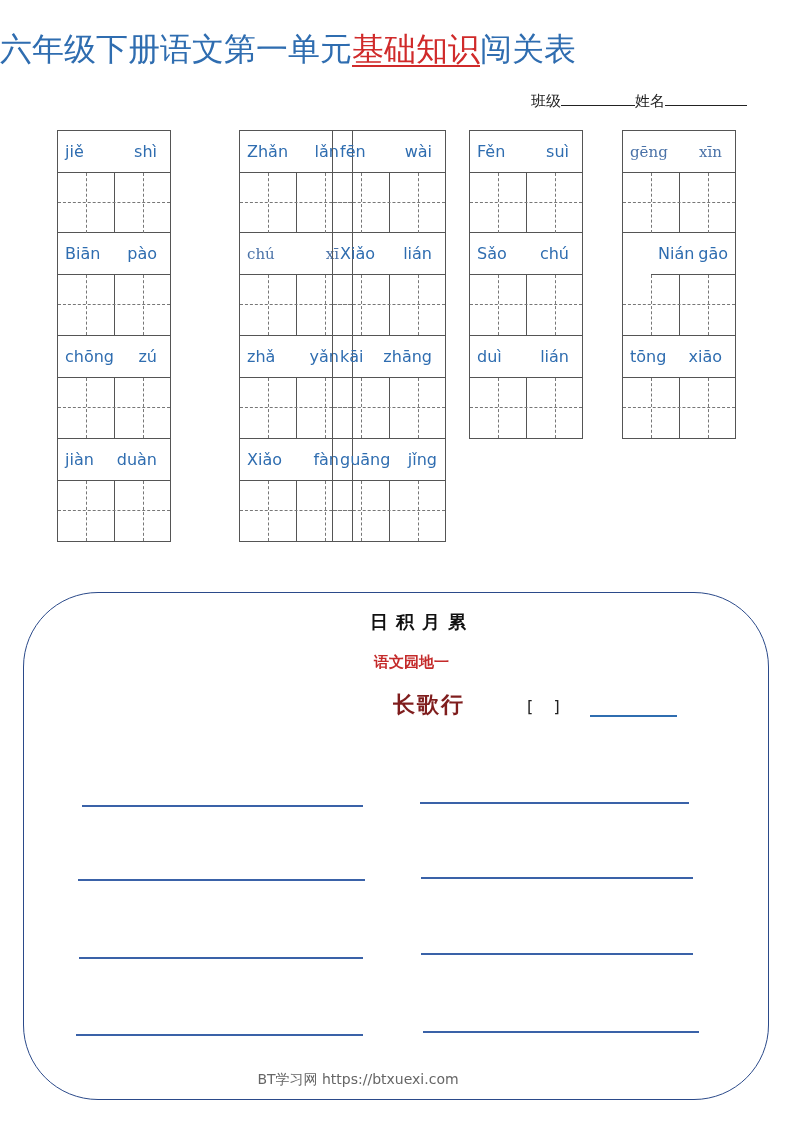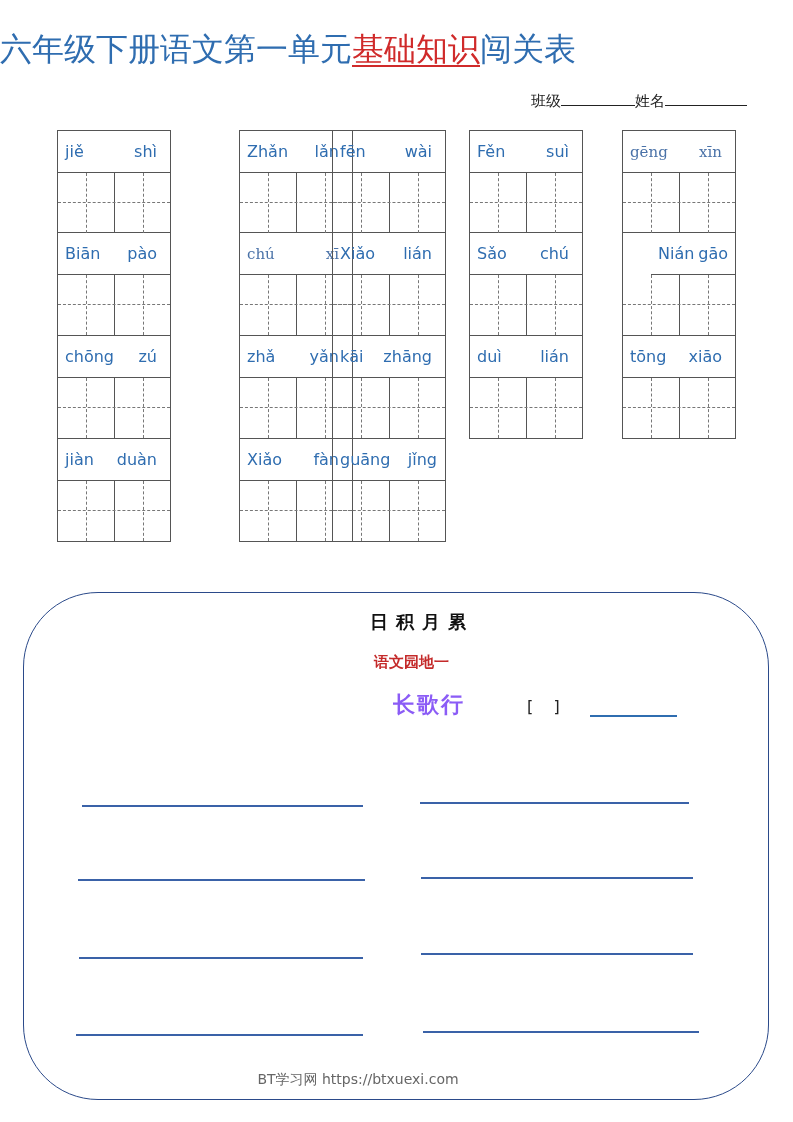--- a/index.html
+++ b/index.html
@@ -37,21 +37,21 @@
     position:absolute; left:23px; top:592px; width:746px; height:508px;
     border:1.5px solid #2b4a8a; border-radius:75px; box-sizing:border-box;
   }
   .heading {
     position:absolute; left:370px; top:610px; font-size:18px; font-weight:bold; color:#111; letter-spacing:8px;
   }
   .sub {
     position:absolute; left:374px; top:653px; font-size:15px; font-weight:bold; color:#c42a2a;
   }
   .poem {
-    position:absolute; left:393px; top:690px; font-family:Liberation Serif, serif; font-size:22px; font-weight:bold; color:#8b5cf6; letter-spacing:2px;
+    position:absolute; left:393px; top:690px; font-family:Liberation Serif, serif; font-size:22px; font-weight:bold; color:#7f1d1d; letter-spacing:2px;
   }
   .bracket {
     position:absolute; left:527px; top:697px; font-size:16px; color:#222; white-space:nowrap;
   }
   .author-line { position:absolute; left:590px; top:715px; width:87px; border-top:2px solid #2f6db0; }
   .ln { position:absolute; border-top:2px solid #3a62a8; }
   .footer {
     position:absolute; left:0; width:716px; top:1071px; text-align:center; font-size:14px; color:#666;
   }
 </style>

